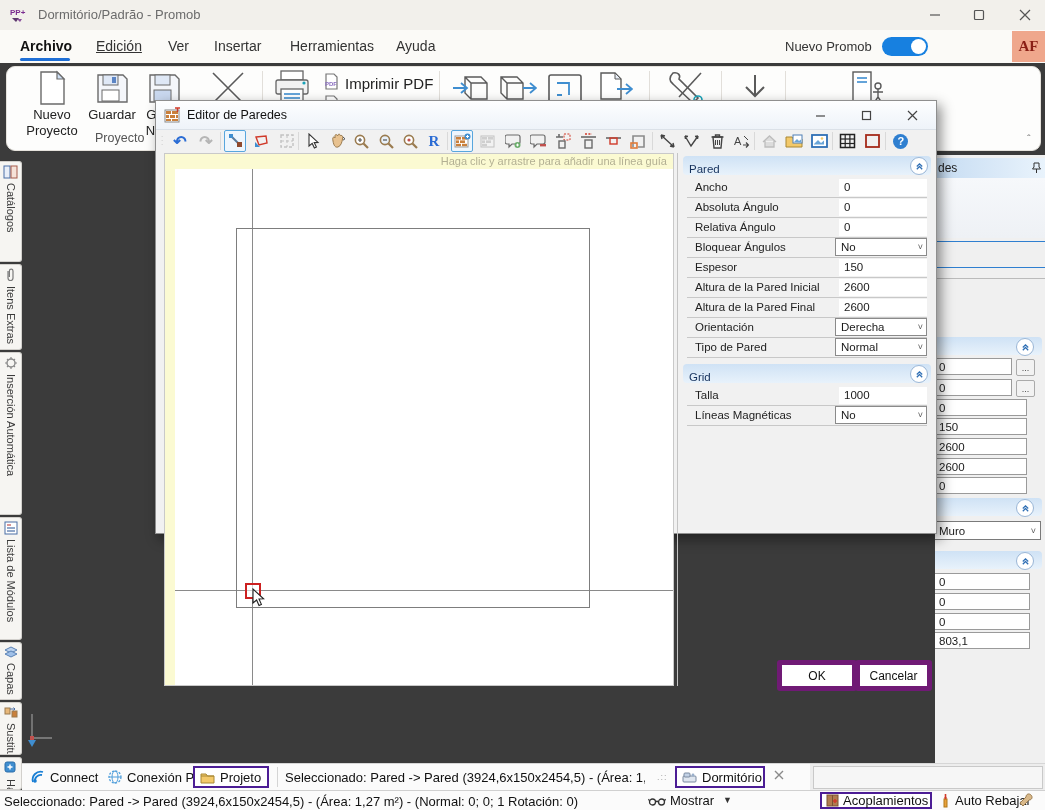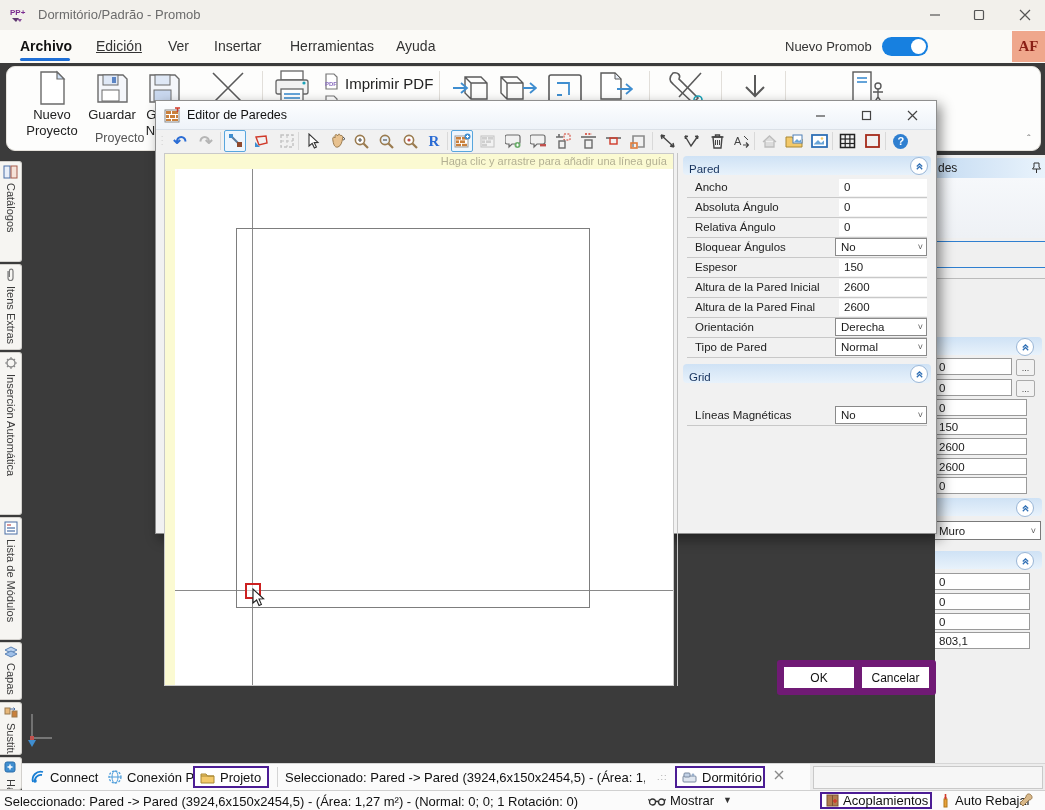--- a/index.html
+++ b/index.html
@@ -54,21 +54,21 @@
   .hintbar{left:0;top:0;width:508px;height:15px;background:#fbfad2;font-size:11px;color:#b3b093;text-align:right;line-height:15px;box-sizing:border-box;padding-right:6px;}
   .ystrip{left:0;top:15px;width:10px;height:516px;background:#fbfad2;}
   .cline{background:#8a8a8a;}
   .prow{left:531px;width:240px;height:20px;border-bottom:1px solid #c8c8c8;display:flex;align-items:center;}
   .plabel{font-size:11.5px;color:#222;padding-left:8px;flex:1;}
   .pval{width:88px;height:17px;background:#fff;font-size:11.5px;display:flex;align-items:center;padding-left:5px;box-sizing:border-box;}
   .psel{width:92px;height:18px;background:#fff;border:1px solid #8a8a8a;font-size:11.5px;display:flex;align-items:center;padding-left:5px;box-sizing:border-box;position:relative;}
   .psel .dd{position:absolute;right:3px;color:#555;font-size:9px;}
   .sechead{left:527px;width:248px;height:19px;background:linear-gradient(#cfe2f5,#e8f2fb);border-radius:4px;display:flex;align-items:flex-end;}
   .sechead .t{font-size:11.5px;color:#15315c;padding-left:6px;flex:1;}
-  .btn{background:#fff;border:7px solid #701a75;border-radius:3px;font-size:12px;color:#111;display:flex;align-items:center;justify-content:center;}
+  .btn{background:#fff;border:5px solid #701a75;border-radius:3px;font-size:12px;color:#111;display:flex;align-items:center;justify-content:center;}
 </style>
 </head>
 <body>
 
 <div id="root">
 
   <div class="abs titlebar">
     <span class="abs ico" style="left:9px;top:5px;width:22px;height:20px;">
       <svg width="20" height="18" viewBox="0 0 20 18">
           <text x="0" y="9" font-size="8" font-weight="bold" fill="#7a2c8f" font-family="Liberation Sans">PP+</text>
@@ -736,20 +736,24 @@
     </div>
 
     <div class="abs sechead" style="top:263px;">
       <span class="t">Grid</span>
       <span class="chevcircle" style="margin-right:3px;">
           <svg width="9" height="9" viewBox="0 0 10 10">
             <path d="M2 5 L5 2 L8 5 M2 8 L5 5 L8 8" fill="none" stroke="#2f6fb5" stroke-width="1.4"></path>
           </svg>
         </span>
     </div>
+    <div class="abs prow" style="top:284px;">
+      <span class="plabel">Talla</span>
+      <span class="pval">1000</span>
+    </div>
     <div class="abs prow" style="top:304px;">
       <span class="plabel">Líneas Magnéticas</span>
       <span class="psel">
           <span>No</span>
           <span class="dd">˅</span>
         </span>
     </div>
 
     <span class="abs btn" style="left:621px;top:559px;width:70px;height:21px;">OK</span>
     <span class="abs btn" style="left:699px;top:559px;width:67px;height:21px;">Cancelar</span>

